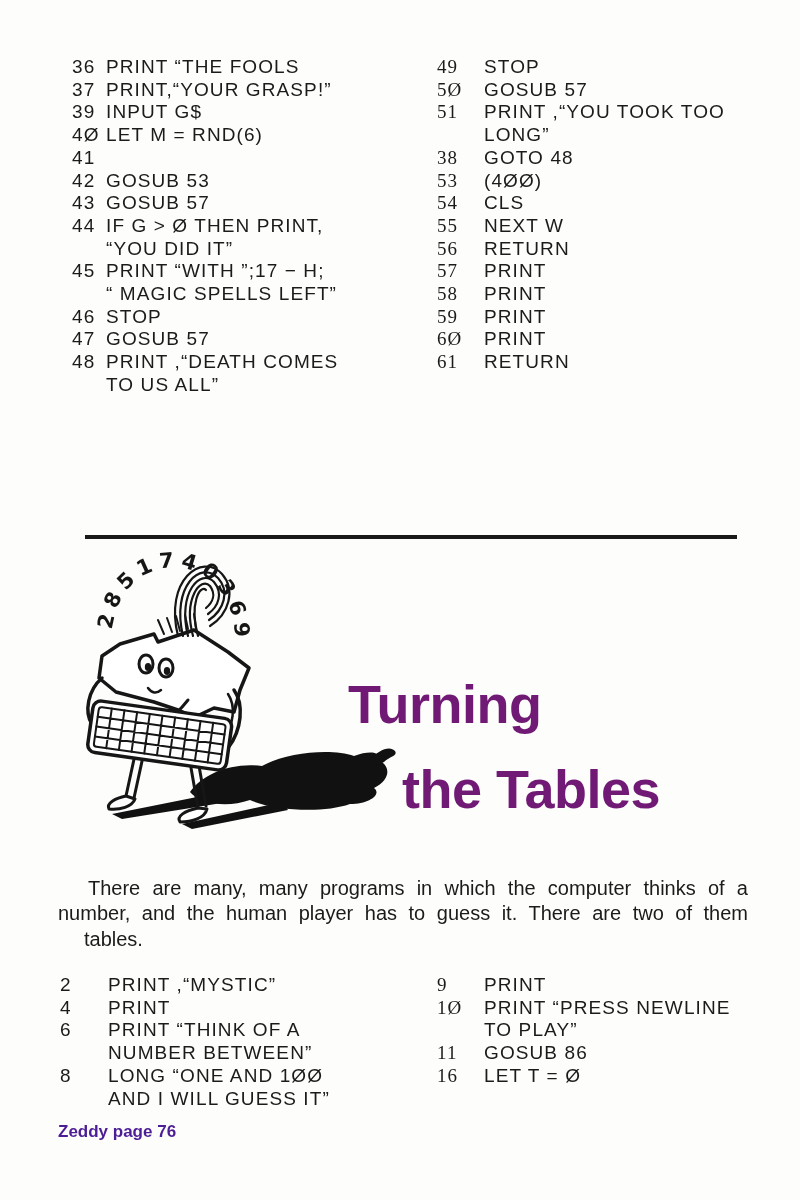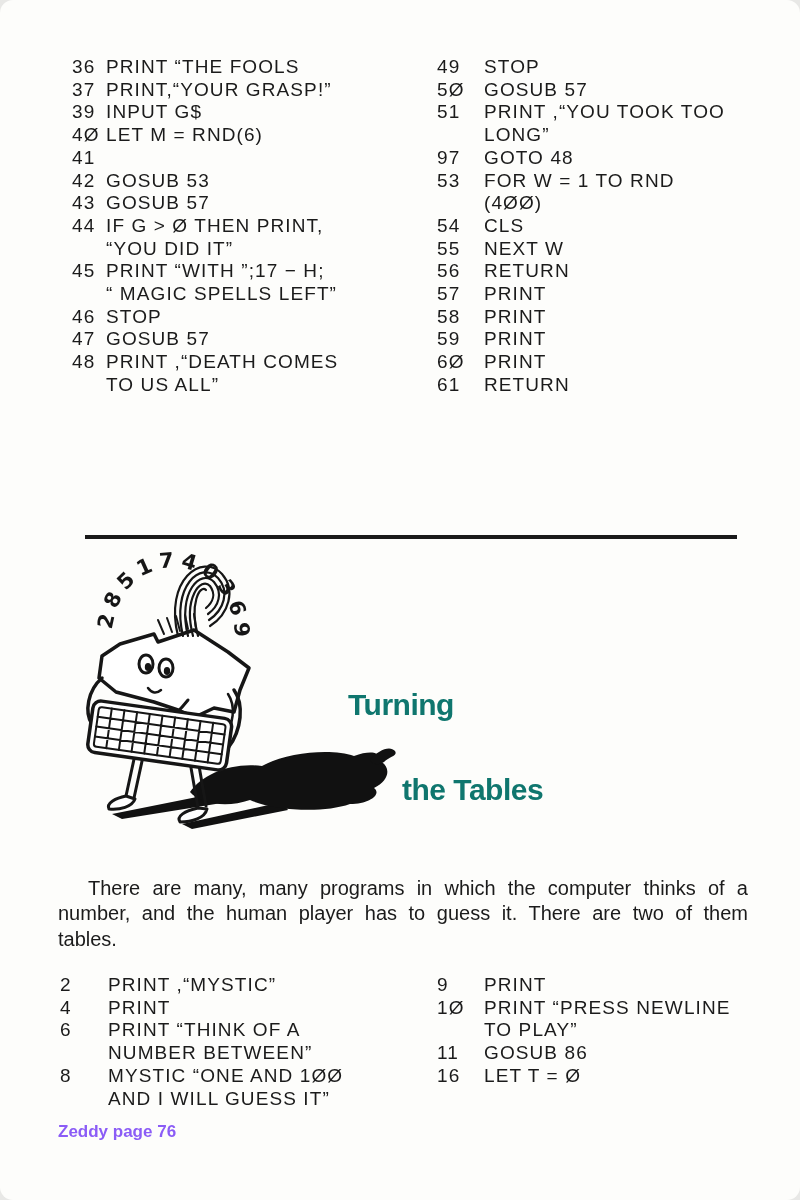--- a/index.html
+++ b/index.html
@@ -1,50 +1,49 @@
 <!DOCTYPE html>
 <html><head>
 <meta charset="utf-8">
 <style>
   html,body { margin:0; padding:0; background:#e8e8e6; }
   .page {
     position:relative; width:800px; height:1200px; margin:0 auto;
     background:#fdfdfb; color:#1b1b1b; overflow:hidden;
     font-family:"Liberation Sans", sans-serif;
-    border-radius:13px;
   }
   
   .listing { position:absolute; font-size:19px; line-height:22.7px; letter-spacing:1.1px; }
   .code-row { display:flex; align-items:flex-start; }
   .ln { flex:0 0 auto; }
   #top-listing-left .ln { width:34px; }
-  #top-listing-right .ln, #bottom-listing-right .ln { width:47px; }
+  #top-listing-right .ln, #bottom-listing-right .ln { width:47px;font-family:Liberation Serif, serif; }
   #bottom-listing-left .ln { width:48px; }
   .stmt div { white-space:nowrap; }
   #top-listing-left   { left:72px;  top:56px; }
   #top-listing-right  { left:437px; top:56px; }
   #bottom-listing-left  { left:60px;  top:974px; }
   #bottom-listing-right { left:437px; top:974px; }
   
   .divider { position:absolute; left:85px; top:535px; width:652px; height:4px; background:#1a1a1a; }
   
   .illus { position:absolute; left:82px; top:552px; width:320px; height:292px; }
   
   .section-title {
     position:absolute; left:348px; top:676px;
-    font-size:30px; font-weight:bold; line-height:57px; letter-spacing:-0.5px; color:#0f766e;
+    font-size:54px; font-weight:bold; line-height:57px; letter-spacing:-0.5px; color:#701a75;
   }
   .title-line2 { margin-left:54px;margin-top:28px; }
   
   .intro { position:absolute; left:58px; top:876px; width:690px; font-size:20px; line-height:25.3px; }
   .para-line { text-align:justify; text-align-last:justify; white-space:normal; }
   .para-line:first-child { padding-left:30px; }
-  .para-line:last-child { text-align-last:left; }
-  
-  .footer { position:absolute; left:58px; top:1122px; font-size:17px; font-weight:bold; line-height:20px; color:#8b5cf6; }
+  .para-line:last-child { text-align-last:left;margin-left:26px; }
+  
+  .footer { position:absolute; left:58px; top:1122px; font-size:17px; font-weight:bold; line-height:20px; color:#4c1d95; }
 </style>
 </head>
 <body>
 
 <div class="page">
 
   <div class="listing" id="top-listing-left">
       <div class="code-row">
         <span class="ln">36</span>
         <span class="stmt">
@@ -132,29 +131,28 @@
         </span>
       </div>
       <div class="code-row">
         <span class="ln">51</span>
         <span class="stmt">
           <div>PRINT ,“YOU TOOK TOO</div>
           <div>LONG”</div>
         </span>
       </div>
       <div class="code-row">
-        <span class="ln">97</span>
+        <span class="ln">38</span>
         <span class="stmt">
           <div>GOTO 48</div>
         </span>
       </div>
       <div class="code-row">
         <span class="ln">53</span>
         <span class="stmt">
-          <div>FOR W = 1 TO RND</div>
           <div>(4ØØ)</div>
         </span>
       </div>
       <div class="code-row">
         <span class="ln">54</span>
         <span class="stmt">
           <div>CLS</div>
         </span>
       </div>
       <div class="code-row">
@@ -290,21 +288,21 @@
       <div class="code-row">
         <span class="ln">6</span>
         <span class="stmt">
           <div>PRINT “THINK OF A</div>
           <div>NUMBER BETWEEN”</div>
         </span>
       </div>
       <div class="code-row">
         <span class="ln">8</span>
         <span class="stmt">
-          <div>MYSTIC “ONE AND 1ØØ</div>
+          <div>LONG “ONE AND 1ØØ</div>
           <div>AND I WILL GUESS IT”</div>
         </span>
       </div>
     </div>
   <div class="listing" id="bottom-listing-right">
       <div class="code-row">
         <span class="ln">9</span>
         <span class="stmt">
           <div>PRINT</div>
         </span>

